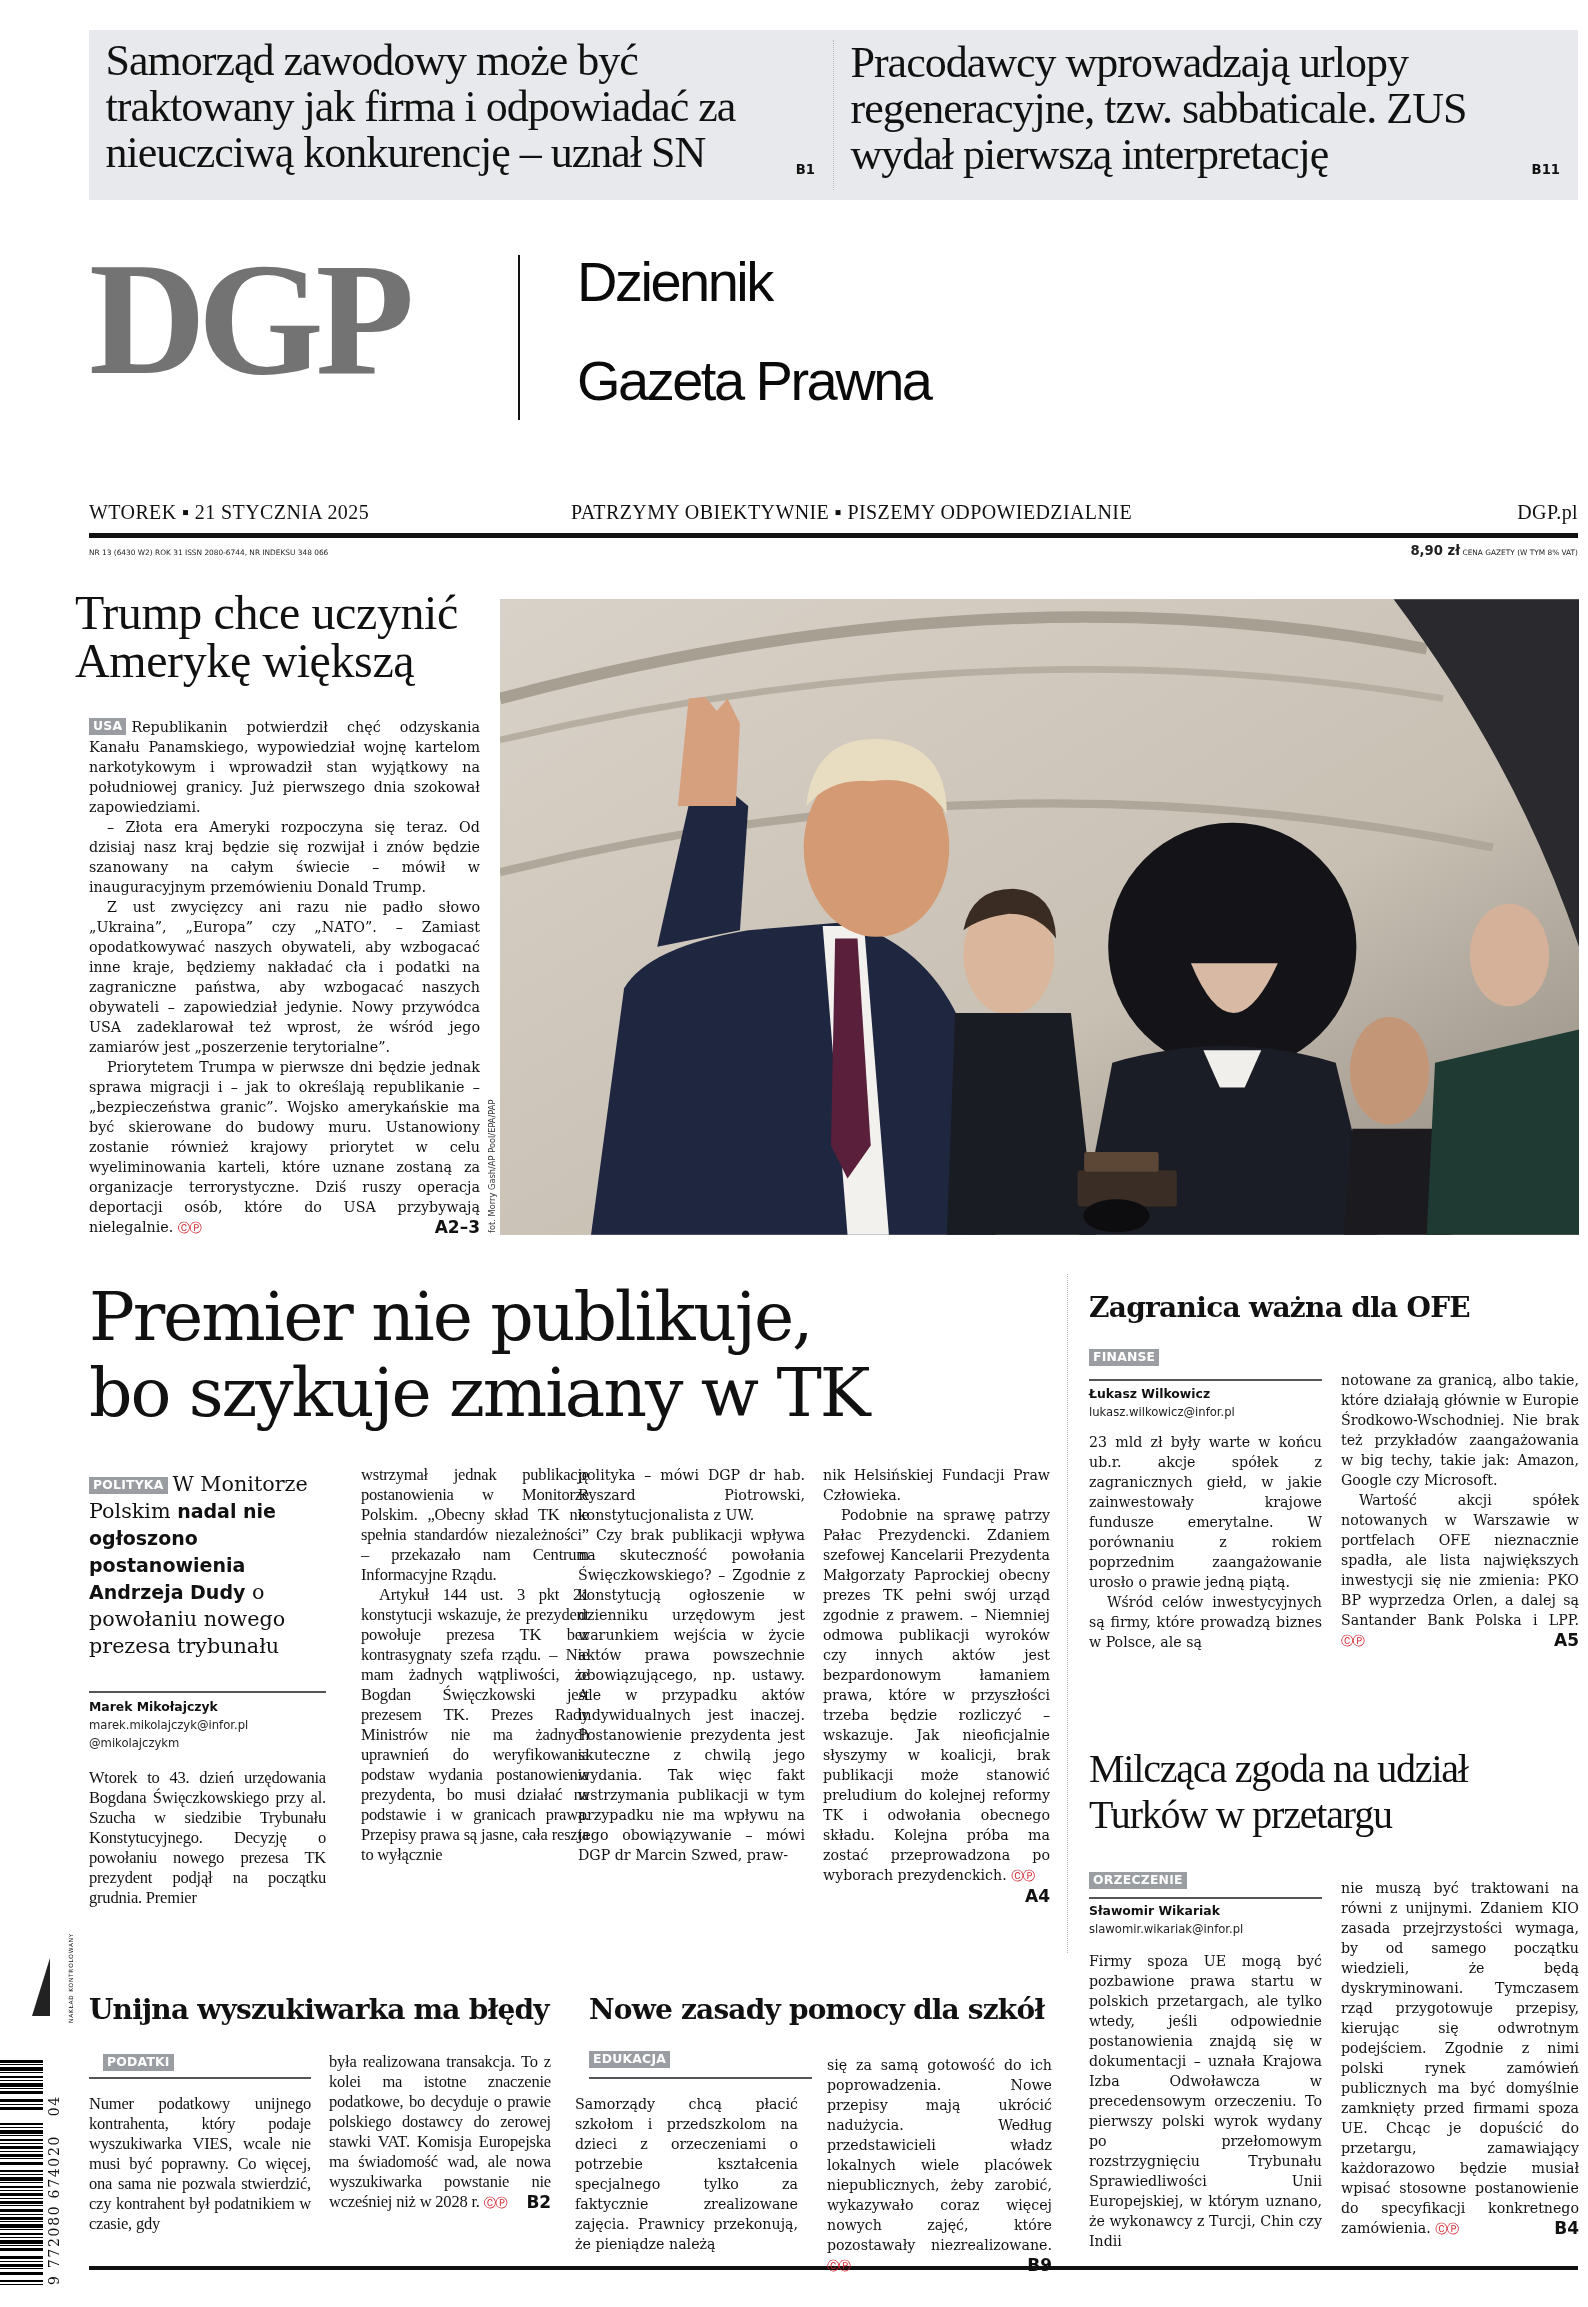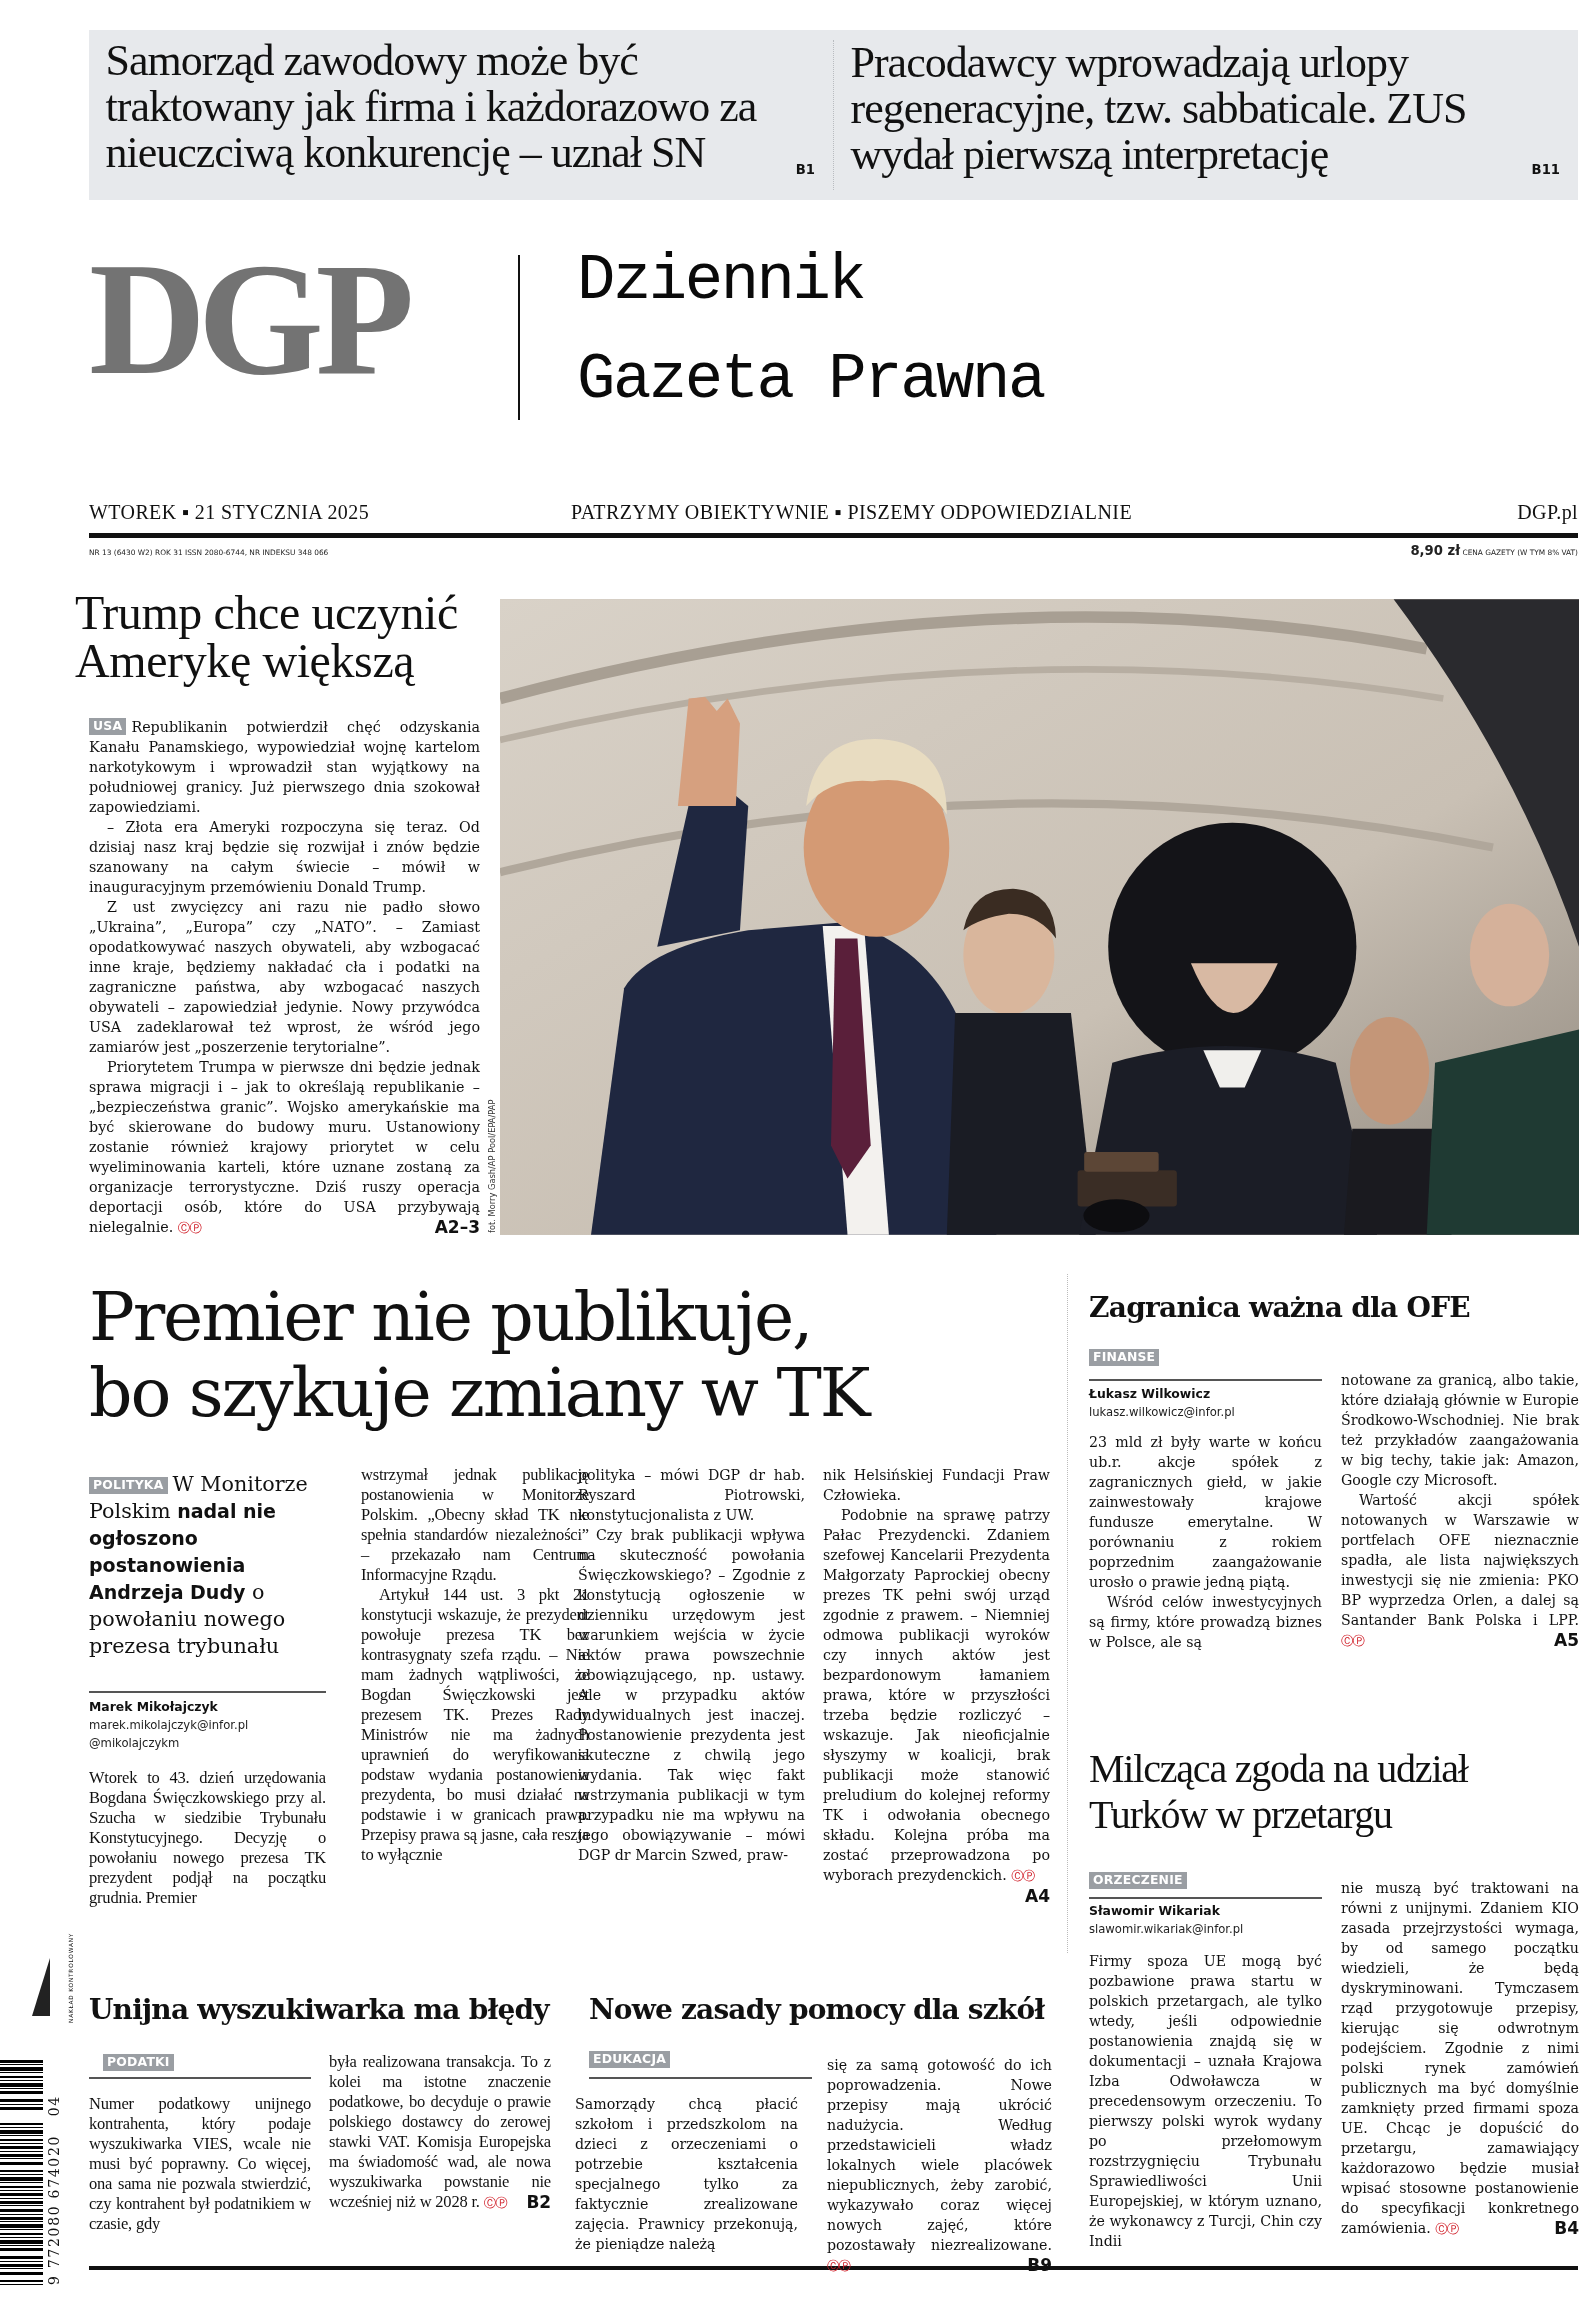--- a/index.html
+++ b/index.html
@@ -11,21 +11,21 @@
   .teaser { flex: 1; position: relative; padding: 8.3px 16.5px 0 16.5px; }
   .teaser + .teaser { border-left: 1.7px dotted #b9bcc0; margin: 10px 0; padding-top: 0; }
   .teaser-title { font-family: "Liberation Serif", serif; font-size: 44px; line-height: 46px; letter-spacing: -1px; color: #111; }
   .teaser-page { position: absolute; right: 18px; bottom: 23px; font-family: "DejaVu Sans", sans-serif; font-weight: bold; font-size: 13.2px; }
   .teaser + .teaser .teaser-page { bottom: 13.2px; }
 
   
   .masthead { position: absolute; left: 89px; top: 240px; width: 1489px; height: 248px; }
   .logo-dgp { position: absolute; left: 0; top: 0; font-family: "Liberation Serif", serif; font-weight: bold; font-size: 162px; line-height: 157px; letter-spacing: -8.3px; color: #737373; }
   .logo-divider { position: absolute; left: 429px; top: 15px; width: 1.7px; height: 165px; background: #111; }
-  .logo-name { position: absolute; left: 488px; top: -8.3px; font-family: Liberation Mono, monospace; font-size: 64px; line-height: 99px; letter-spacing: -2.5px; color: #0a0a0a; }
+  .logo-name { position: absolute; left: 488px; top: -8.3px; font-family: Liberation Sans, sans-serif; font-size: 56px; line-height: 99px; letter-spacing: -2.5px; color: #0a0a0a; }
 
   .dateline { position: absolute; left: 89px; top: 501px; width: 1489px; height: 23px; font-family: "Liberation Serif", serif; font-size: 20px; letter-spacing: 0.4px; }
   .dateline .left { position: absolute; left: 0; }
   .dateline .mid { position: absolute; left: 482px; }
   .dateline .right { position: absolute; right: 0; }
   .rule-thick { position: absolute; left: 89px; width: 1489px; height: 5px; background: #111; }
   .issue-line { position: absolute; left: 89px; top: 548px; width: 1489px; font-family: "DejaVu Sans", sans-serif; font-size: 7.4px; color: #222; }
   .issue-line .price { position: absolute; right: 0; top: -5px; font-size: 7.4px; }
   .issue-line .price b { font-size: 13.2px; }
 
@@ -68,21 +68,21 @@
   .barcode .digits { position: absolute; left: 46px; top: 225px; transform-origin: 0 0; transform: rotate(-90deg); font-family: "DejaVu Serif", serif; font-size: 14px; letter-spacing: 1.7px; white-space: nowrap; }
   .audit-mark { position: absolute; left: 25px; top: 1953px; width: 51px; height: 71px; }
   .audit-mark .tri { position: absolute; left: 6.6px; top: 5px; width: 0; height: 0; border-left: 18px solid transparent; border-bottom: 58px solid #222; }
   .audit-mark .txt { position: absolute; left: 43px; top: 70px; transform-origin: 0 0; transform: rotate(-90deg); font-family: "DejaVu Sans", sans-serif; font-size: 5.8px; letter-spacing: 0.8px; white-space: nowrap; }
 </style>
 </head>
 <body>
 
 <div class="teasers">
   <div class="teaser">
-    <div class="teaser-title">Samorząd zawodowy może być traktowany jak firma i każdorazowo za nieuczciwą konkurencję – uznał SN</div>
+    <div class="teaser-title">Samorząd zawodowy może być traktowany jak firma i odpowiadać za nieuczciwą konkurencję – uznał SN</div>
     <div class="teaser-page">B1</div>
   </div>
   <div class="teaser">
     <div class="teaser-title">Pracodawcy wprowadzają urlopy regeneracyjne, tzw. sabbaticale. ZUS wydał pierwszą interpretację</div>
     <div class="teaser-page">B11</div>
   </div>
 </div>
 
 <div class="masthead">
   <div class="logo-dgp">DGP</div>

